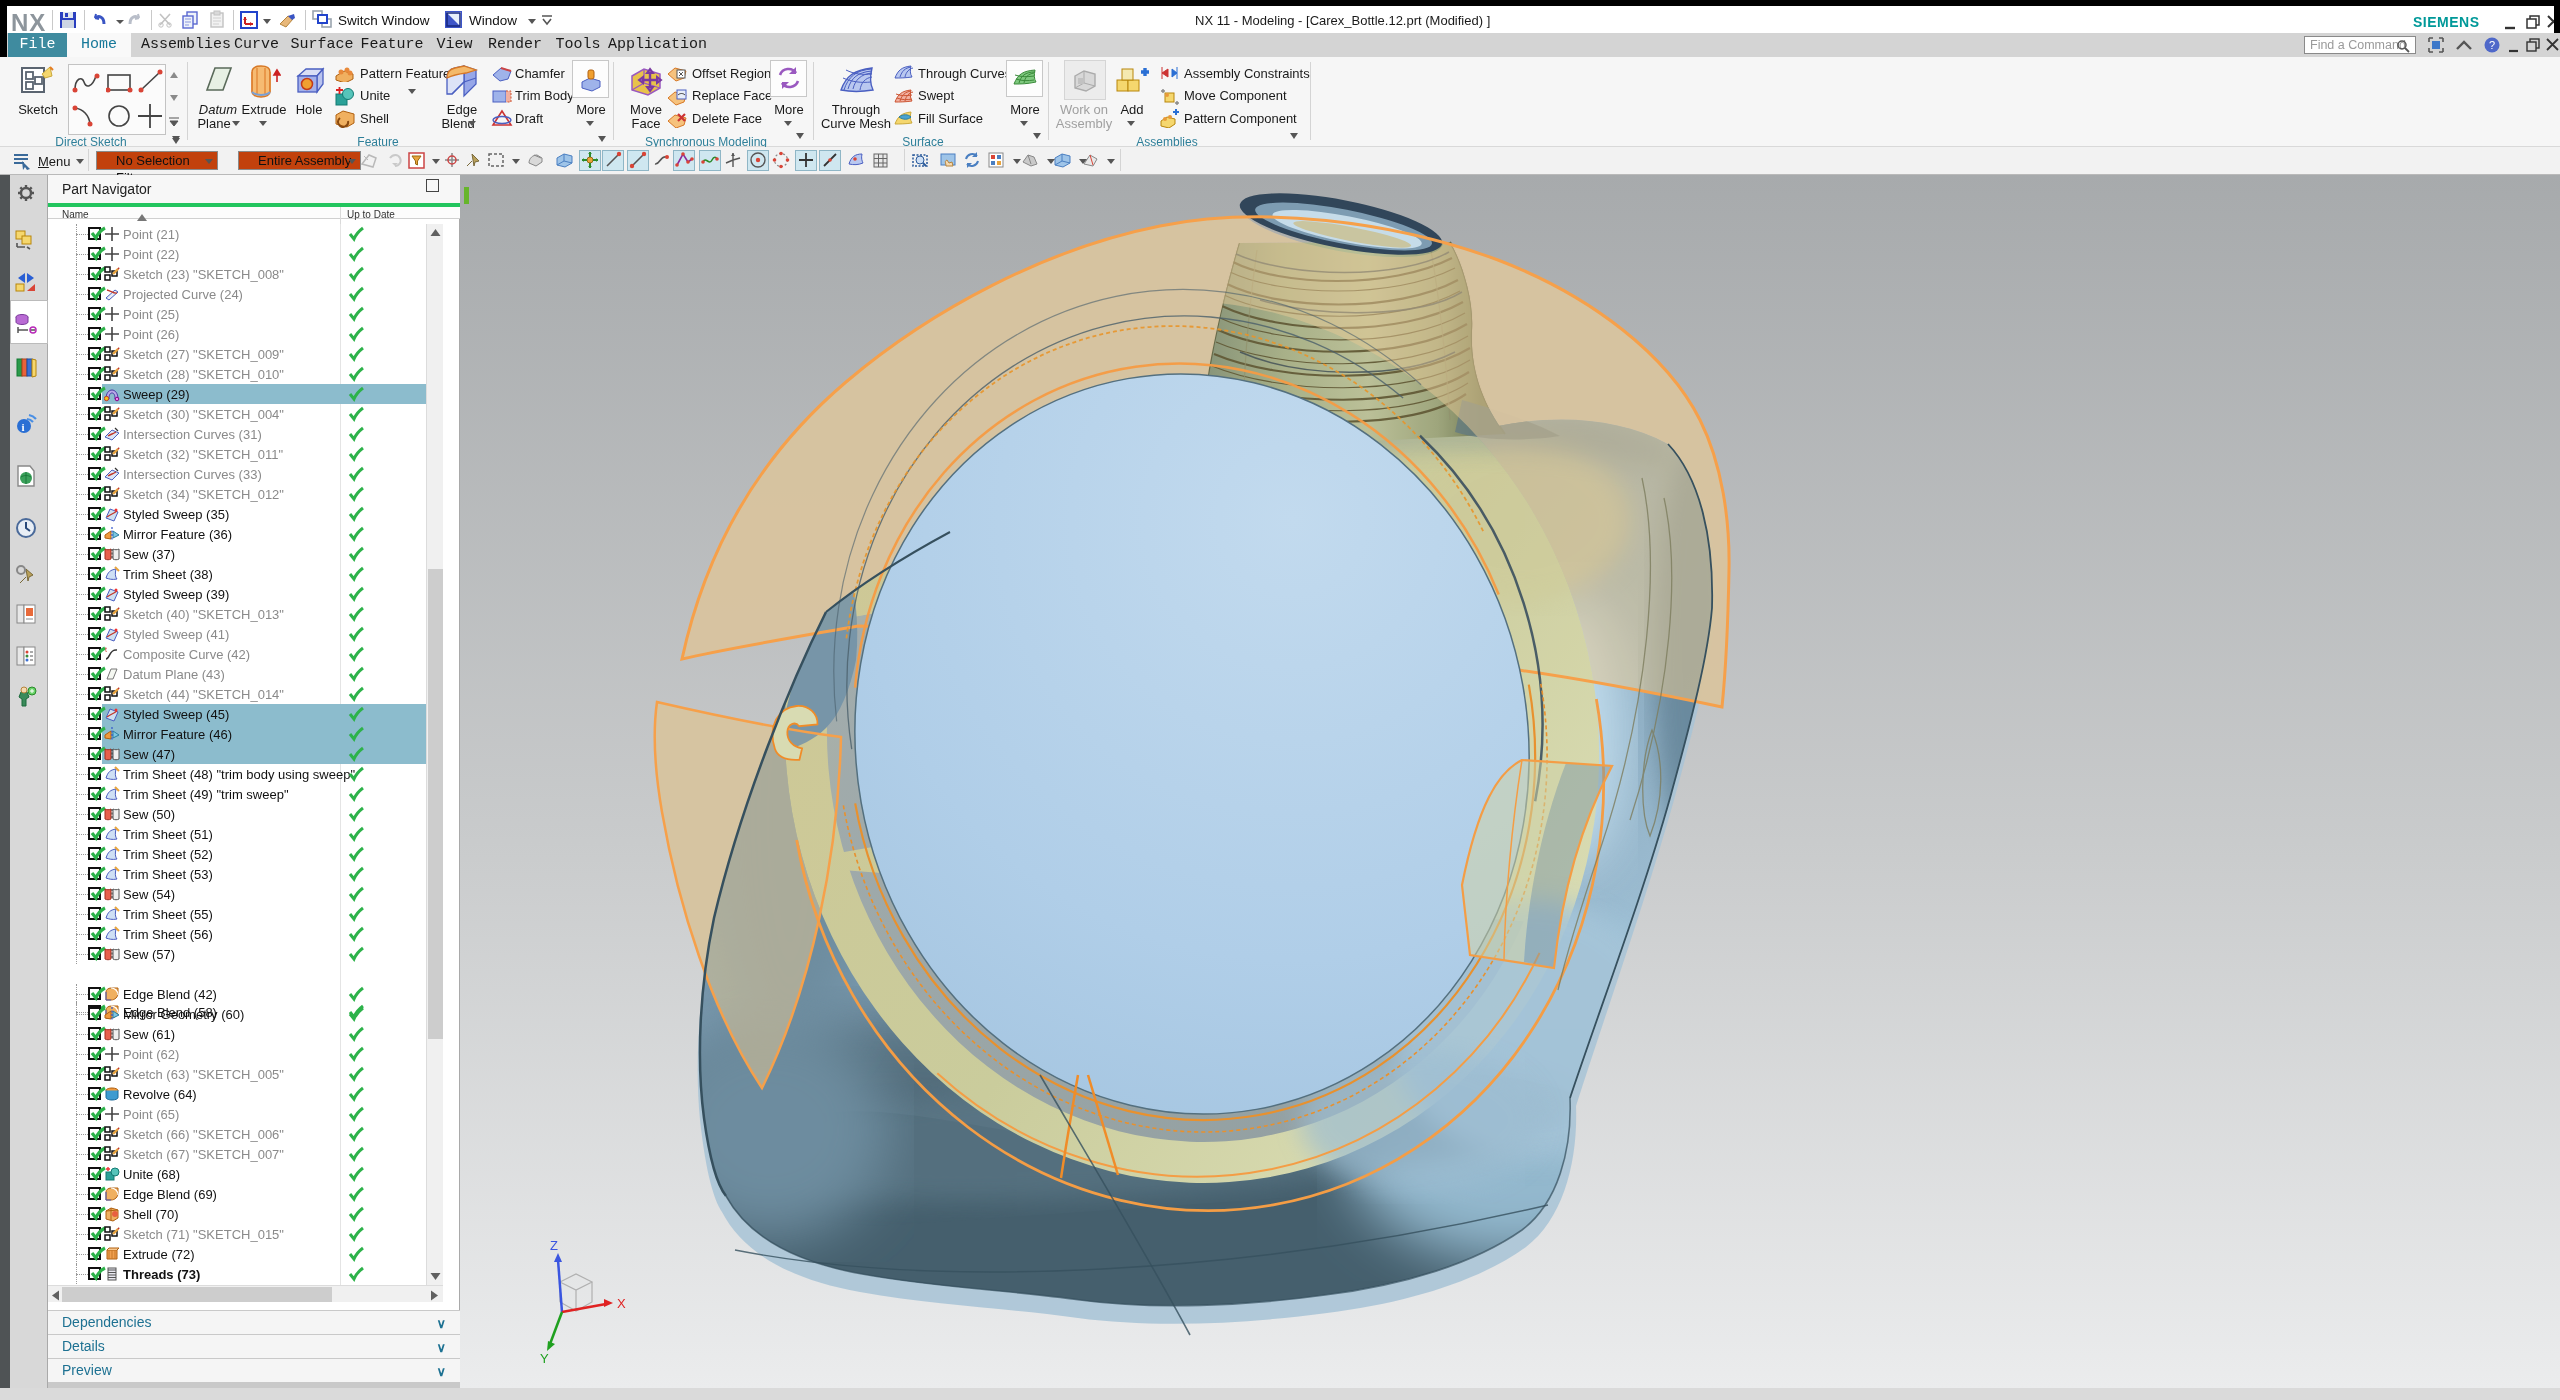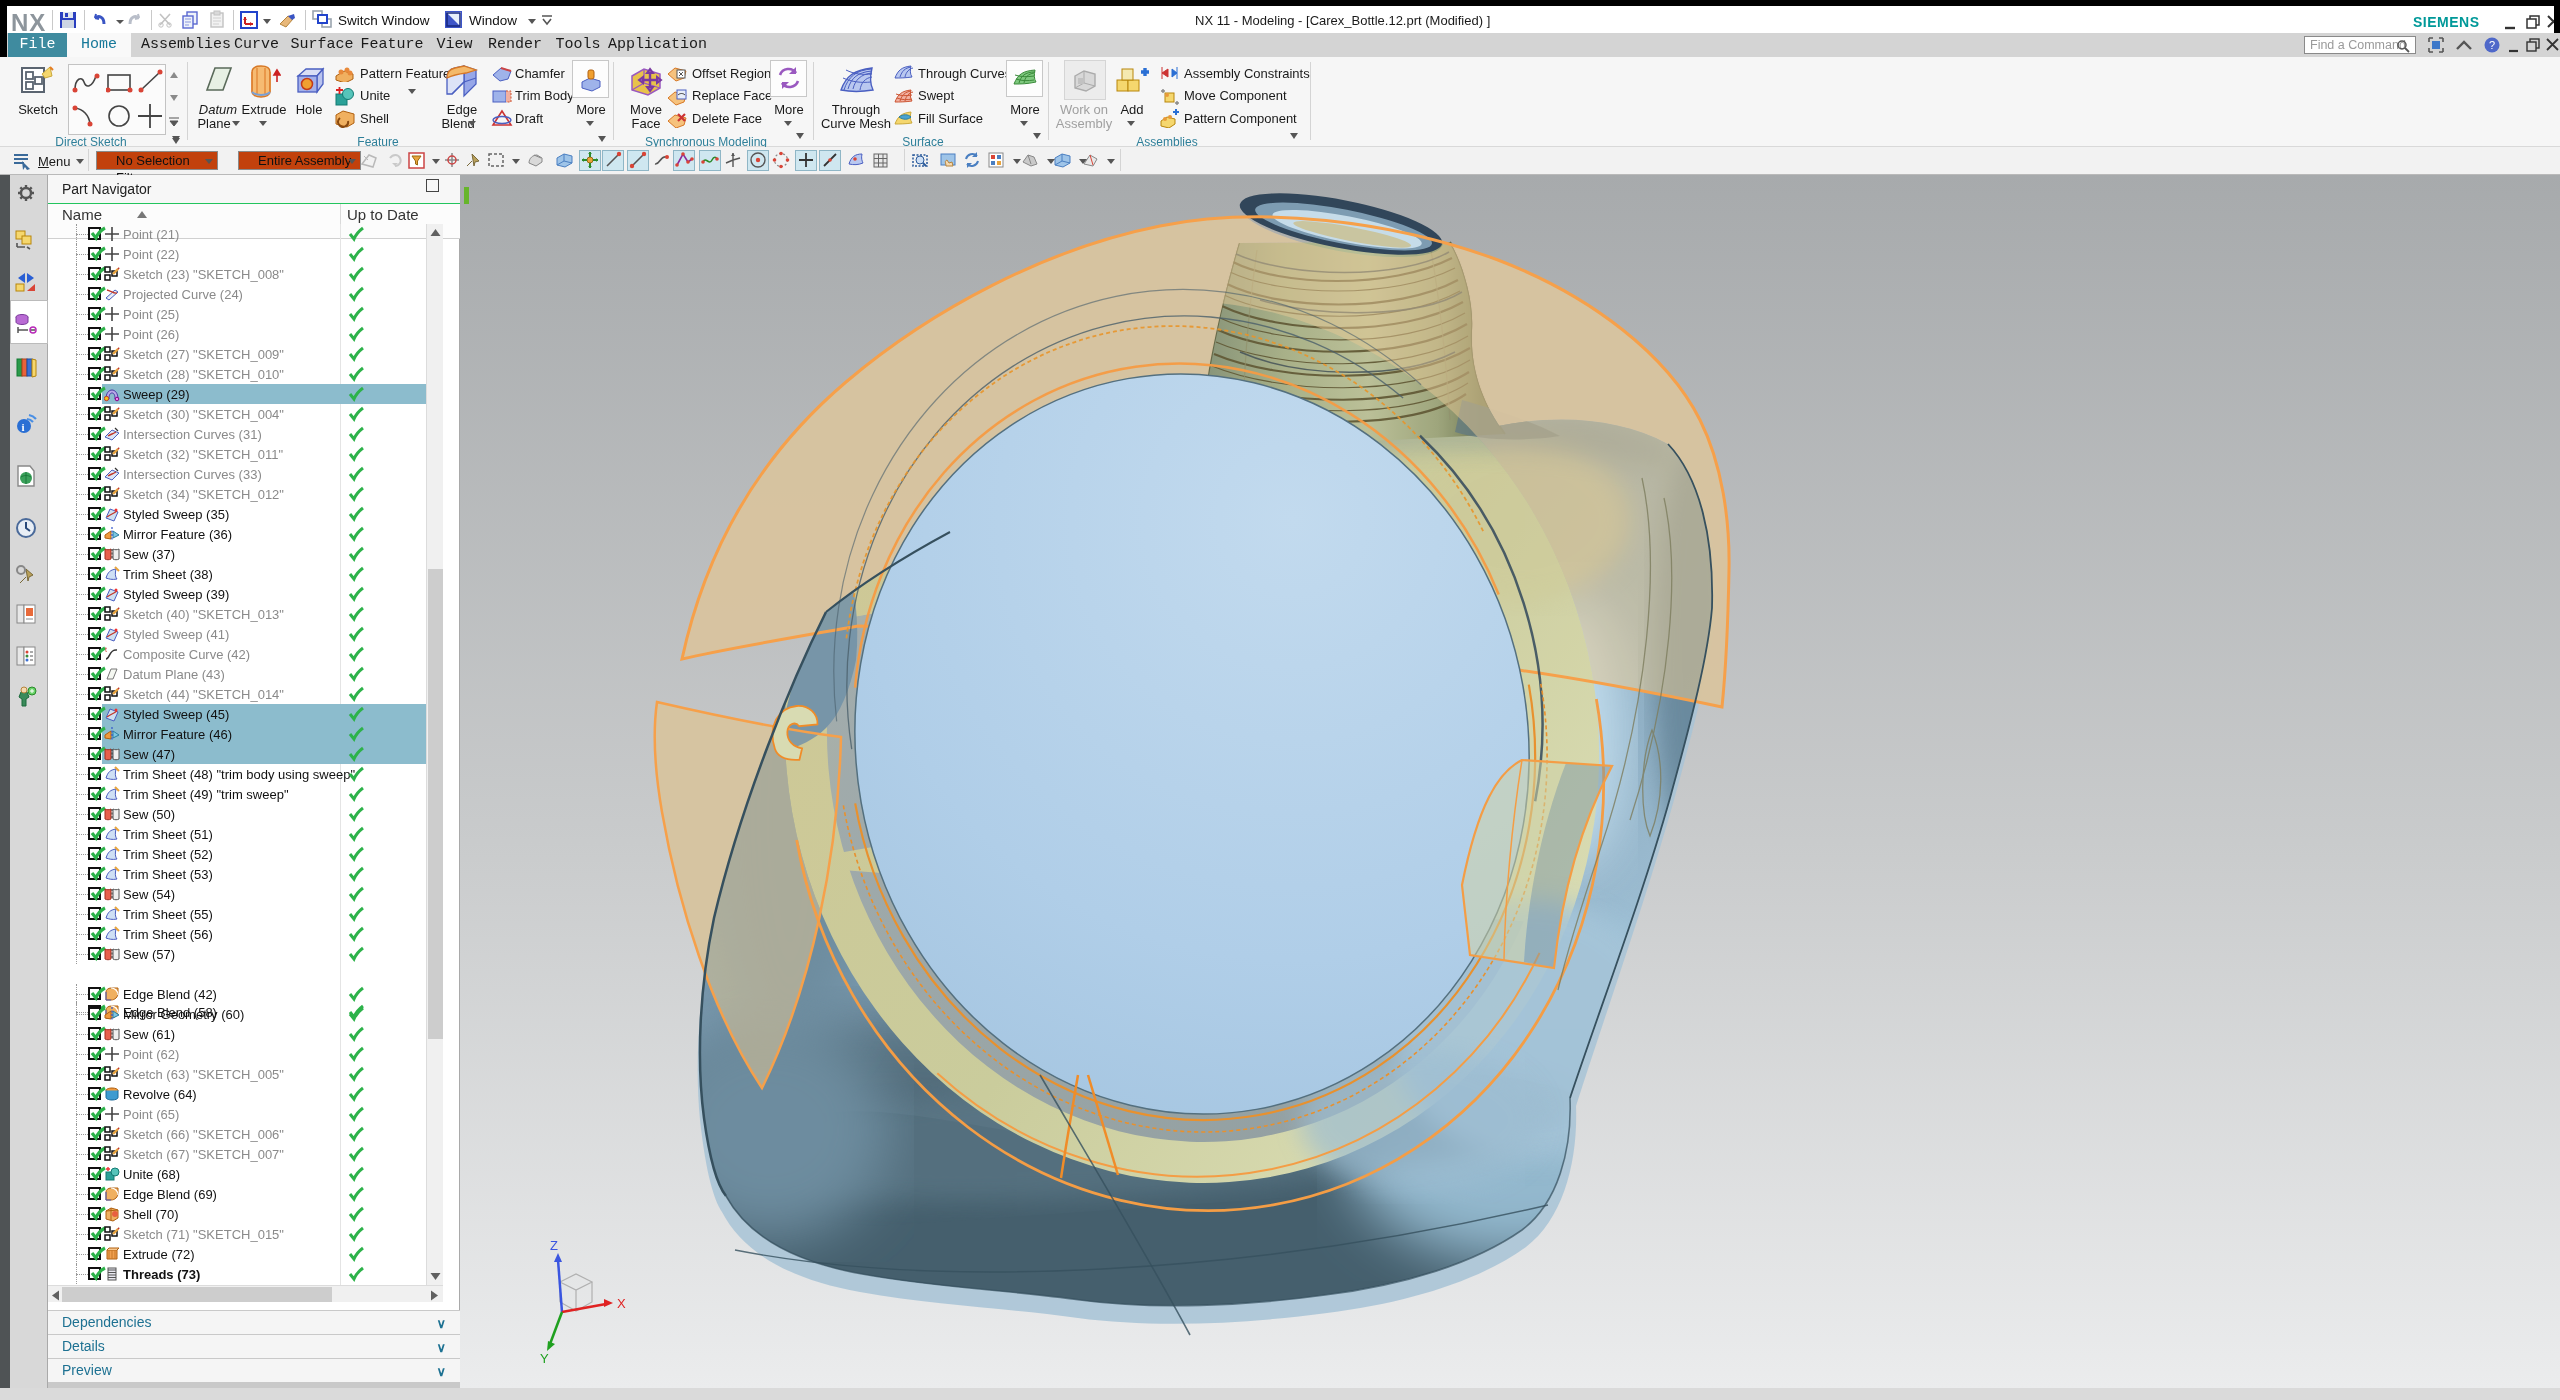--- a/index.html
+++ b/index.html
@@ -22,21 +22,21 @@
 .stext{position:absolute;font-size:13px;color:#1a1a1a;white-space:nowrap;}
 #toolbar{position:absolute;left:0;top:147px;width:2560px;height:28px;background:#f2f2f2;border-bottom:1px solid #b9b9b9;}
 .combo{position:absolute;top:4px;height:19px;background:#c2410c;border:1px solid #8a8a8a;font-size:13px;color:#111;padding-left:19px;line-height:17px;}
 .combo .ca{position:absolute;right:3px;top:7px;}
 .tbtn{position:absolute;top:3px;width:22px;height:21px;}
 .tbtn.on{background:#cfe7f0;border:1px solid #8fb6c6;}
 #sidebar{position:absolute;left:0;top:175px;width:48px;height:1213px;background:#d8d8d8;border-right:1px solid #a9a9a9;}
 #sidebar .dark{position:absolute;left:0;top:0;width:10px;height:1213px;background:#4f5355;}
 #panel{position:absolute;left:48px;top:175px;width:412px;height:1213px;background:#fff;border-right:1px solid #a9a9a9;}
 #pn-title{position:absolute;left:0;top:0;width:412px;height:28px;background:#f7f7f7;font-size:14px;color:#222;}
-#pn-head{position:absolute;left:0;top:28px;width:412px;height:36px;background:#fcfcfc;border-top:1px solid #22c55e;border-bottom:1px solid #d0d0d0;font-size:15px;color:#333;}
+#pn-head{position:absolute;left:0;top:28px;width:412px;height:16px;background:#fcfcfc;border-top:4px solid #22c55e;border-bottom:1px solid #d0d0d0;font-size:10px;color:#333;}
 #tree{position:absolute;left:0;top:49px;width:378px;height:1061px;overflow:hidden;}
 .trow{position:absolute;left:0;width:378px;height:20px;font-size:13px;color:#8a8a8a;}
 .trow.blk{color:#111;}
 .trow .hl{position:absolute;left:54px;top:0;width:324px;height:20px;background:#8cbccd;}
 .cb{position:absolute;left:40px;top:3px;width:13px;height:13px;border:2px solid #111;background:#fff;}
 .cb svg{position:absolute;left:-2px;top:-5px;}
 .ticon{position:absolute;left:56px;top:2px;width:16px;height:16px;}
 .tlabel{position:absolute;left:75px;top:3px;white-space:nowrap;}
 .upd{position:absolute;left:299px;top:1px;}
 .dotline{position:absolute;left:28px;top:10px;width:12px;height:1px;border-top:1px dotted #999;}

